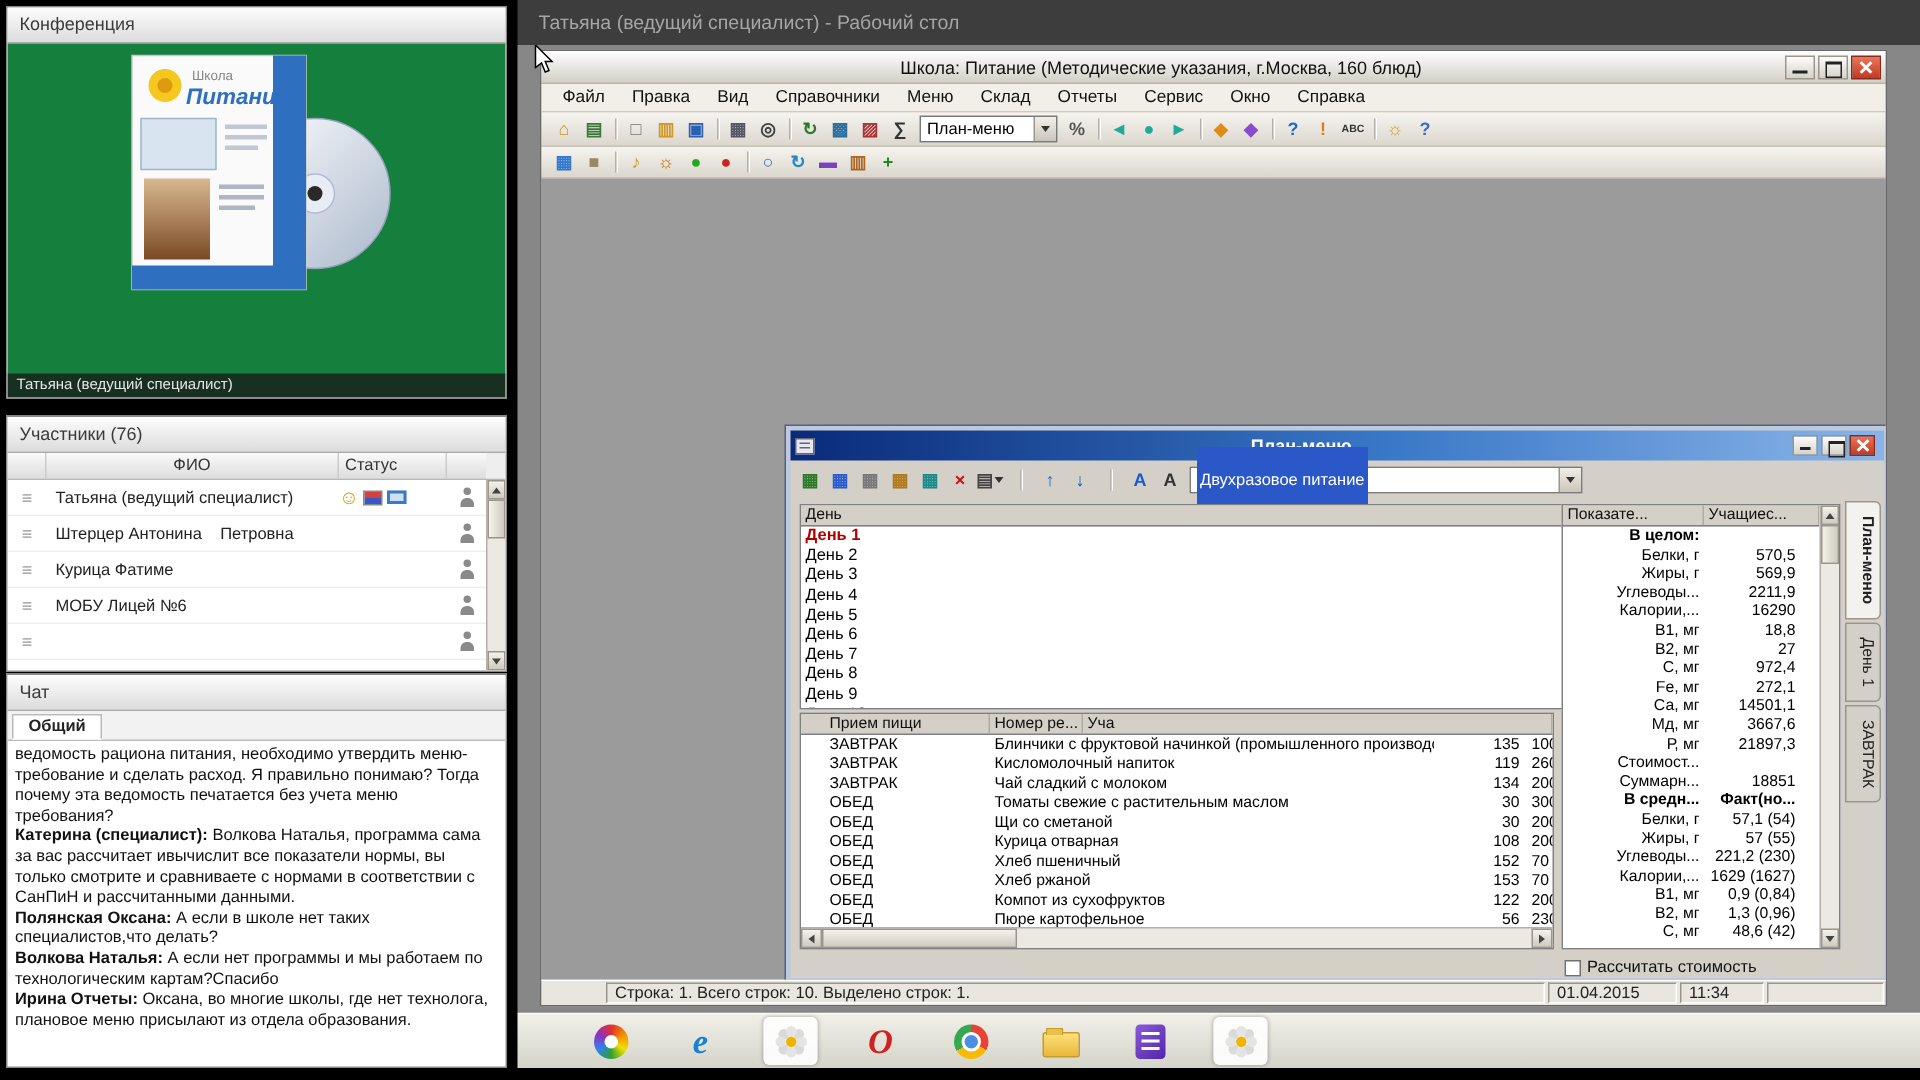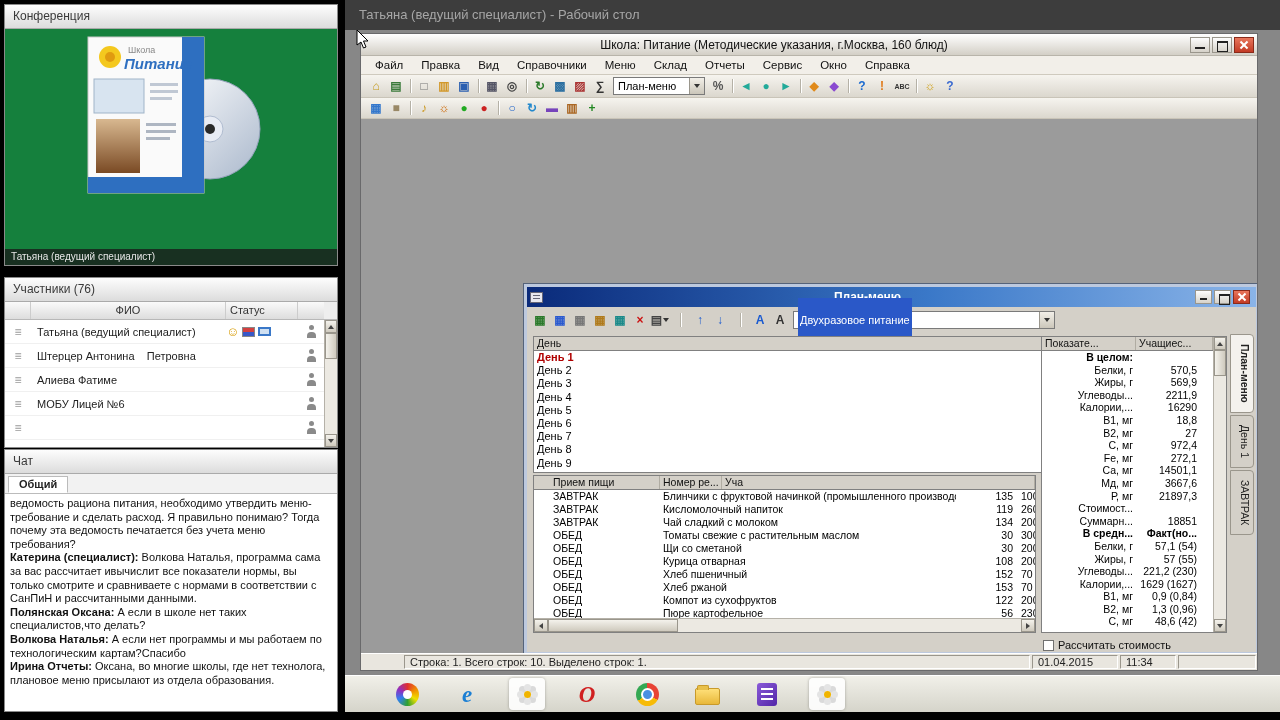--- a/index.html
+++ b/index.html
@@ -274,21 +274,21 @@
               <span class="p-status">
                 
               </span>
               <span class="p-person">
                 <span class="person"></span>
               </span>
             </div>
 
             <div class="p-row">
               <span class="p-burger"></span>
-              <span class="p-name">Алиева Фатиме</span>
+              <span class="p-name">Курица Фатиме</span>
               <span class="p-status">
                 
               </span>
               <span class="p-person">
                 <span class="person"></span>
               </span>
             </div>
 
             <div class="p-row">
               <span class="p-burger"></span>

